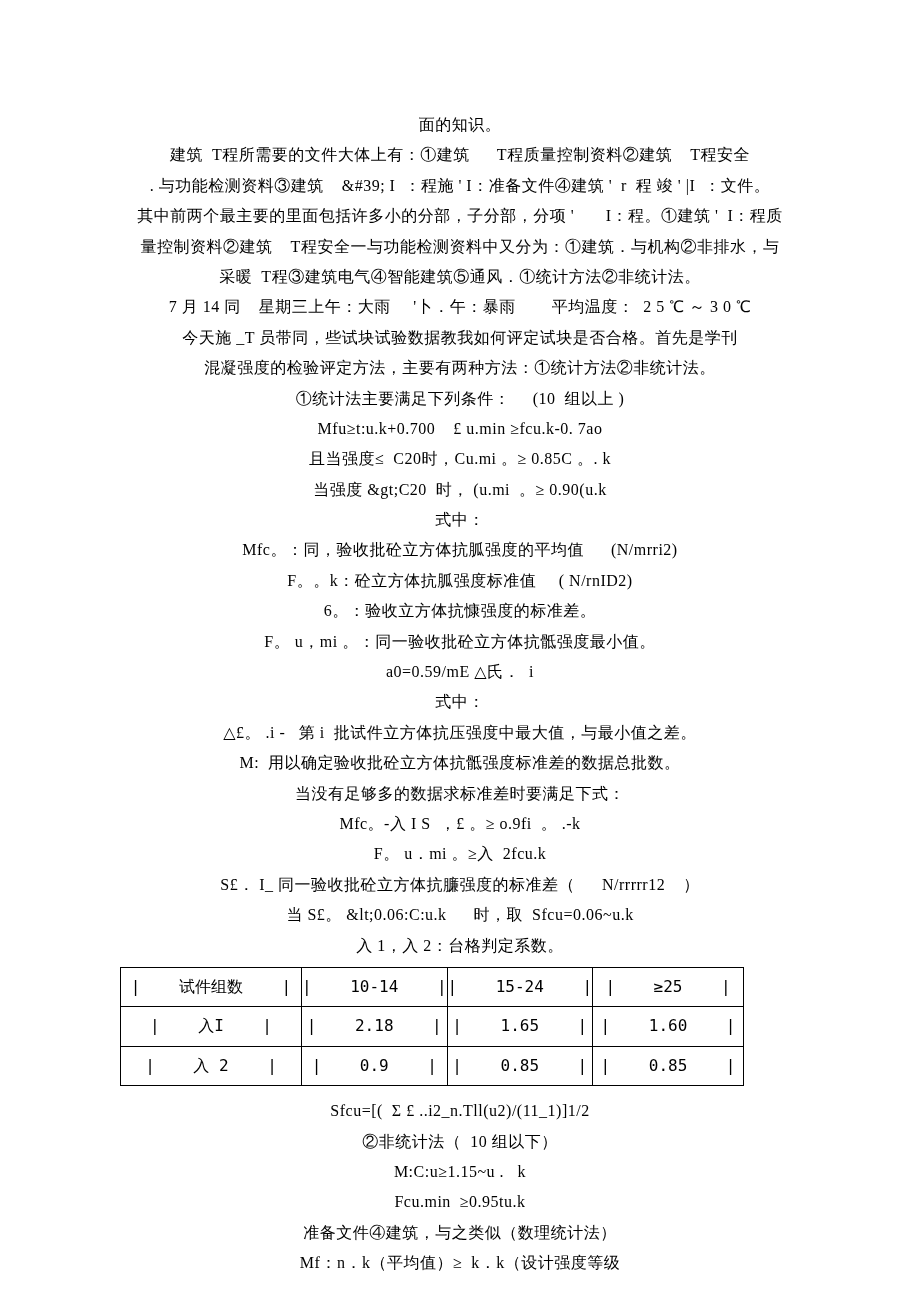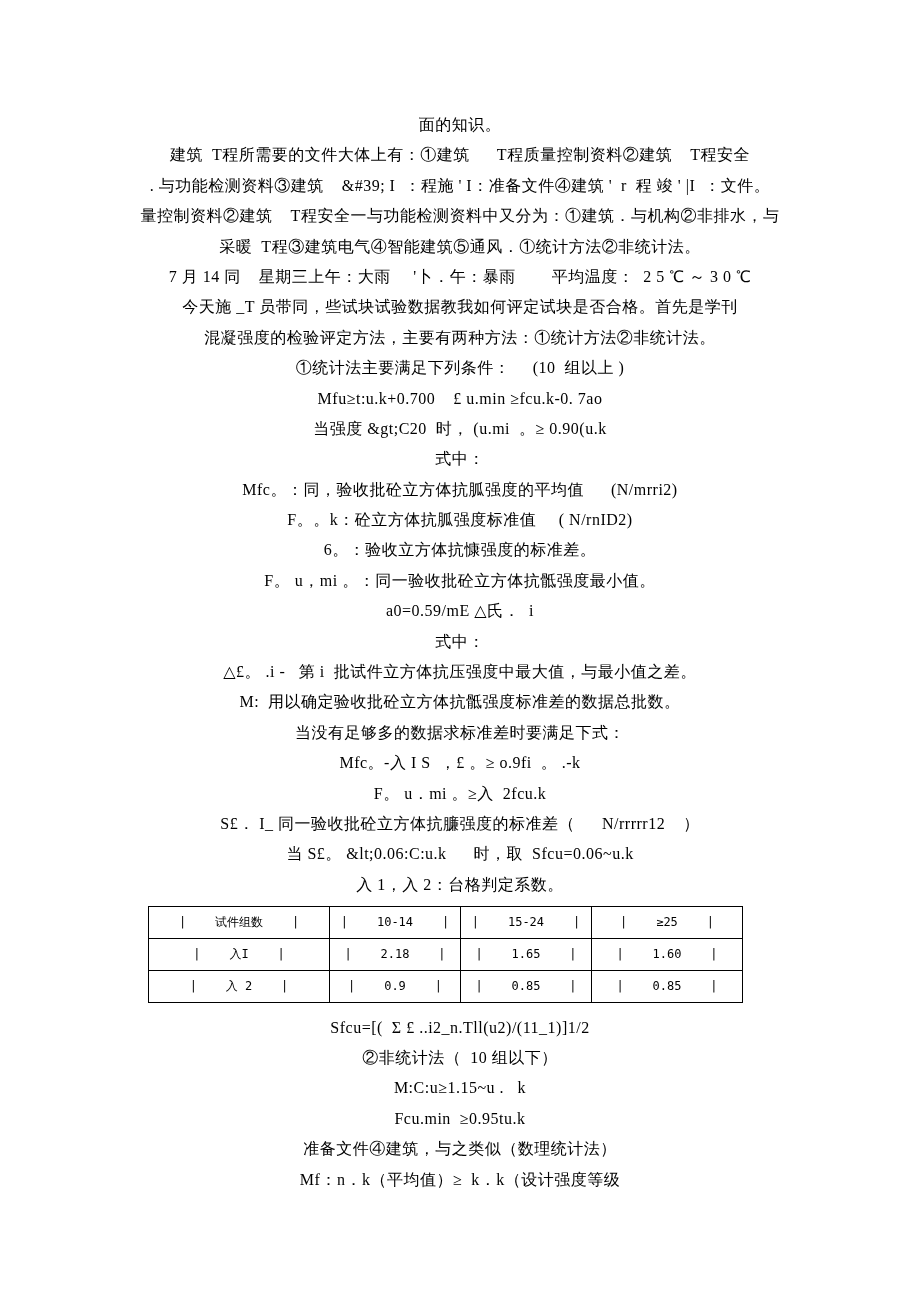--- a/index.html
+++ b/index.html
@@ -20,22 +20,21 @@
   .line {
     white-space: pre;
     letter-spacing: 0.5px;
     text-align: center;
   }
   .table {
     border-collapse: collapse;
     margin-top: 6px;
     margin-bottom: 10px;
     font-family: "SimSun", "宋体", monospace;
-    font-size: 12px;
-    margin-left: 28px;
+    font-size: 16px;
   }
   .table td {
     border: 1px solid #000;
     padding: 4px 0;
     text-align: center;
     vertical-align: middle;
     white-space: pre;
   }
   .table td.label-col { width: 180px; }
   .table td.val-col   { width: 130px; }
@@ -44,27 +43,29 @@
   .table .cellwrap::after  { content: "    |"; }
 </style>
 </head>
 <body>
 
 <div class="page">
 
   <div class="line">面的知识。</div>
   <div class="line">建筑  T程所需要的文件大体上有：①建筑      T程质量控制资料②建筑    T程安全</div>
   <div class="line">. 与功能检测资料③建筑    &amp;#39; I  ：程施 ' I：准备文件④建筑 '  r  程 竣 ' |I  ：文件。</div>
+  <div class="line">其中前两个最主要的里面包括许多小的分部，子分部，分项 '       I：程。①建筑 '  I：程质</div>
   <div class="line">量控制资料②建筑    T程安全一与功能检测资料中又分为：①建筑．与机构②非排水，与</div>
   <div class="line">采暖  T程③建筑电气④智能建筑⑤通风．①统计方法②非统计法。</div>
   <div class="line">7 月 14 同    星期三上午：大雨     '卜．午：暴雨        平均温度：  2 5 ℃ ～ 3 0 ℃</div>
   <div class="line">今天施 _T 员带同，些试块试验数据教我如何评定试块是否合格。首先是学刊</div>
   <div class="line">混凝强度的检验评定方法，主要有两种方法：①统计方法②非统计法。</div>
   <div class="line">①统计法主要满足下列条件：     (10  组以上 )</div>
   <div class="line">Mfu≥t:u.k+0.700    £ u.min ≥fcu.k-0. 7ao</div>
+  <div class="line">且当强度≤  C20时，Cu.mi 。≥ 0.85C 。. k</div>
   <div class="line">当强度 &amp;gt;C20  时， (u.mi  。≥ 0.90(u.k</div>
   <div class="line">式中：</div>
   <div class="line">Mfc。：同，验收批砼立方体抗胍强度的平均值      (N/mrri2)</div>
   <div class="line">F。。k：砼立方体抗胍强度标准值     ( N/rnID2)</div>
   <div class="line">6。：验收立方体抗慷强度的标准差。</div>
   <div class="line">F。 u，mi 。：同一验收批砼立方体抗骶强度最小值。</div>
   <div class="line">a0=0.59/mE △氏．  i</div>
   <div class="line">式中：</div>
   <div class="line">△£。 .i -   第 i  批试件立方体抗压强度中最大值，与最小值之差。</div>
   <div class="line">M:  用以确定验收批砼立方体抗骶强度标准差的数据总批数。</div>

